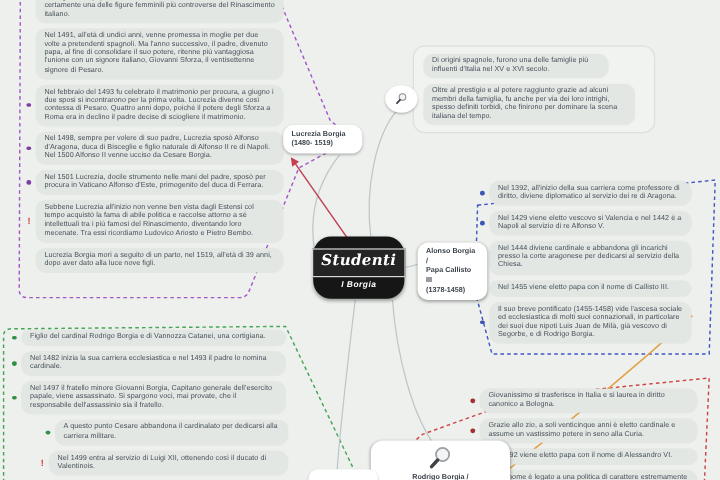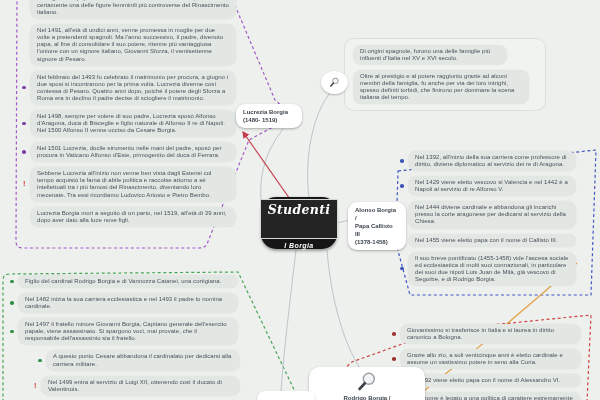--- a/index.html
+++ b/index.html
@@ -29,21 +29,21 @@
     font-size:6px;font-weight:bold;color:#3c444c;line-height:1.35;
     padding:4px 7px;
   }
   .center-node{
     position:absolute;left:261px;top:197px;width:76px;height:52px;z-index:2;
     background:#161616;border-radius:15px;box-shadow:0 1.5px 3px rgba(0,0,0,0.35);
     display:flex;flex-direction:column;align-items:center;justify-content:center;
   }
   .center-title-box{
     border:1px solid #d6d6d6;background:#242424;border-radius:0;
-    padding:0px 7px 20px;margin-top:1px;
+    padding:0px 7px 4px;margin-top:1px;
   }
   .center-title{
     font-family:"DejaVu Serif",serif;font-style:italic;font-weight:bold;
     font-size:12.5px;color:#ffffff;letter-spacing:.3px;
   }
   .center-subtitle{
     font-size:7px;font-weight:bold;font-style:italic;color:#ffffff;
     margin-top:3px;letter-spacing:.4px;
   }
   .notes-group{

